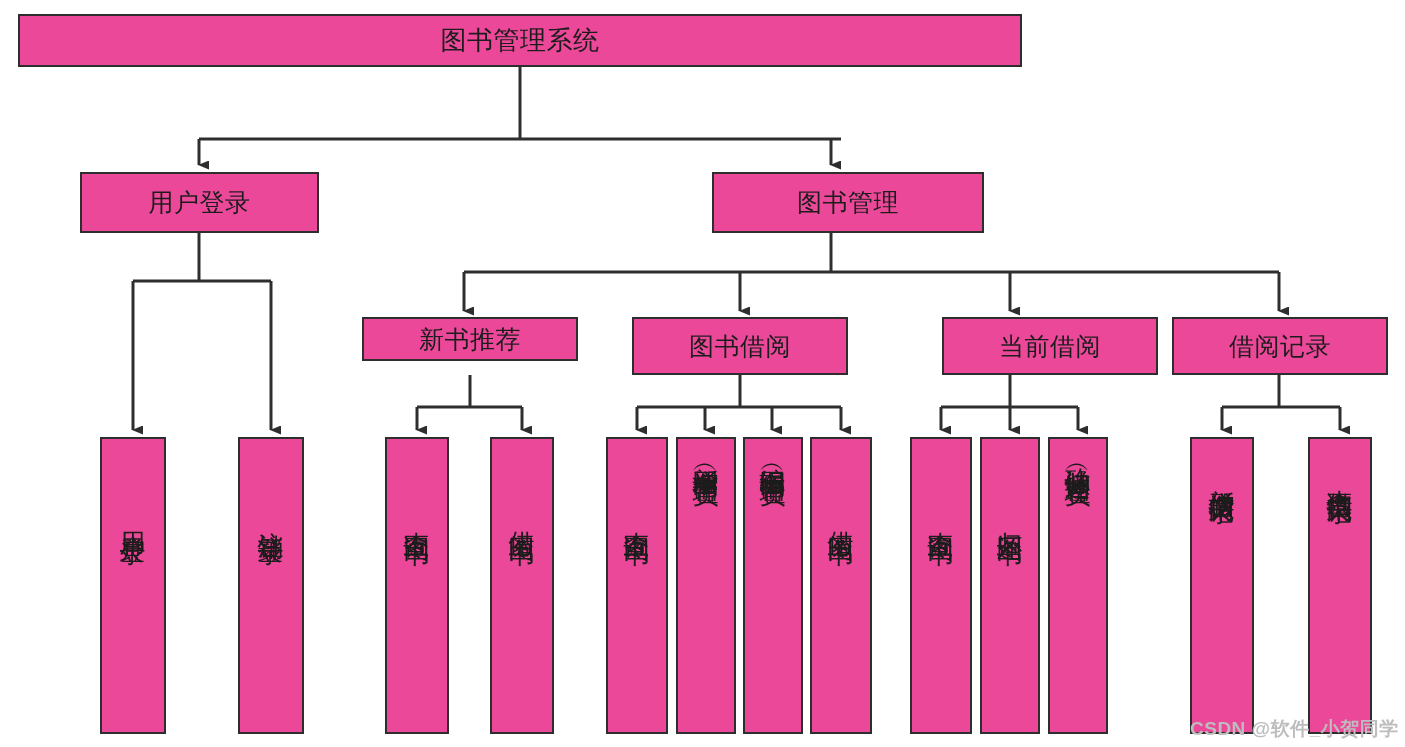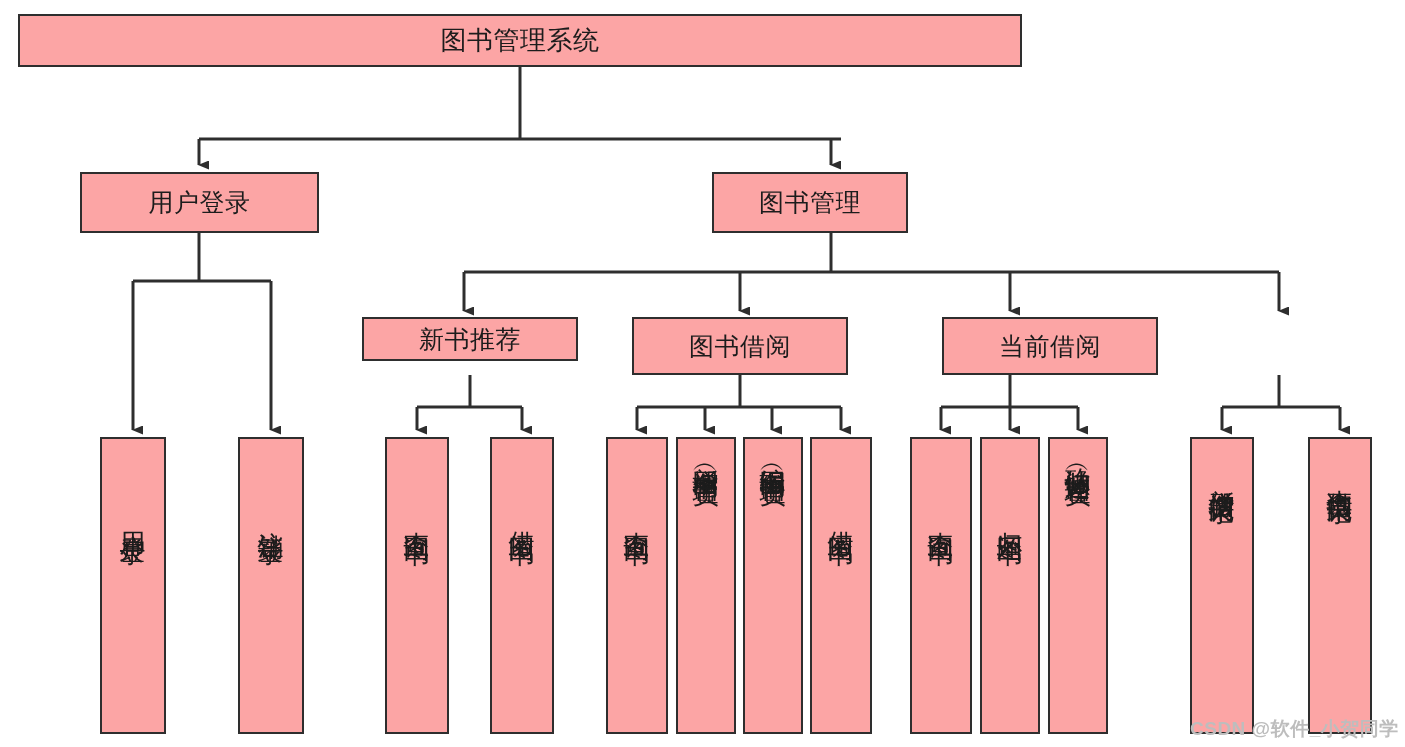--- a/index.html
+++ b/index.html
@@ -21,21 +21,21 @@
     position: absolute;
     left: 0;
     top: 0;
     width: 1405px;
     height: 747px;
     pointer-events: none;
   }
   .node {
     position: absolute;
     box-sizing: border-box;
-    background: #fca5a5;
+    background: #ec4899;
     border: 2.5px solid #2e2e2e;
     display: flex;
     align-items: center;
     justify-content: center;
     color: #1c1c1c;
   }
   .node .label {
     display: block;
     text-align: center;
     line-height: 1.05;
@@ -128,33 +128,36 @@
     </g>
   </svg>
 
   <div class="node horiz root" style="left:18px; top:14px; width:1004px; height:53px;">
     <span class="label">图书管理系统</span>
   </div>
 
   <div class="node horiz" style="left:80px; top:172px; width:239px; height:61px;">
     <span class="label">用户登录</span>
   </div>
-  <div class="node horiz" style="left:712px; top:172px; width:196px; height:61px;align-items:center;">
+  <div class="node horiz" style="left:712px; top:172px; width:272px; height:61px;align-items:center;">
     <span class="label">图书管理</span>
   </div>
 
   <div class="node horiz" style="left:362px; top:317px; width:216px; height:44px;">
     <span class="label">新书推荐</span>
   </div>
   <div class="node horiz" style="left:632px; top:317px; width:216px; height:58px;">
     <span class="label">图书借阅</span>
   </div>
   <div class="node horiz" style="left:902px; top:317px; width:216px; height:58px;margin-left:40px;">
     <span class="label">当前借阅</span>
   </div>
+  <div class="node horiz" style="left:1172px; top:317px; width:216px; height:58px;">
+    <span class="label">借阅记录</span>
+  </div>
 
   <div class="node vert" style="left:100px; top:437px; width:66px; height:297px; padding-top:72px;">
     <span class="label">用户登录</span>
   </div>
   <div class="node vert" style="left:238px; top:437px; width:66px; height:297px; padding-top:72px;">
     <span class="label">注销登录</span>
   </div>
 
   <div class="node vert" style="left:385px; top:437px; width:64px; height:297px; padding-top:72px;">
     <span class="label">查询图书</span>

